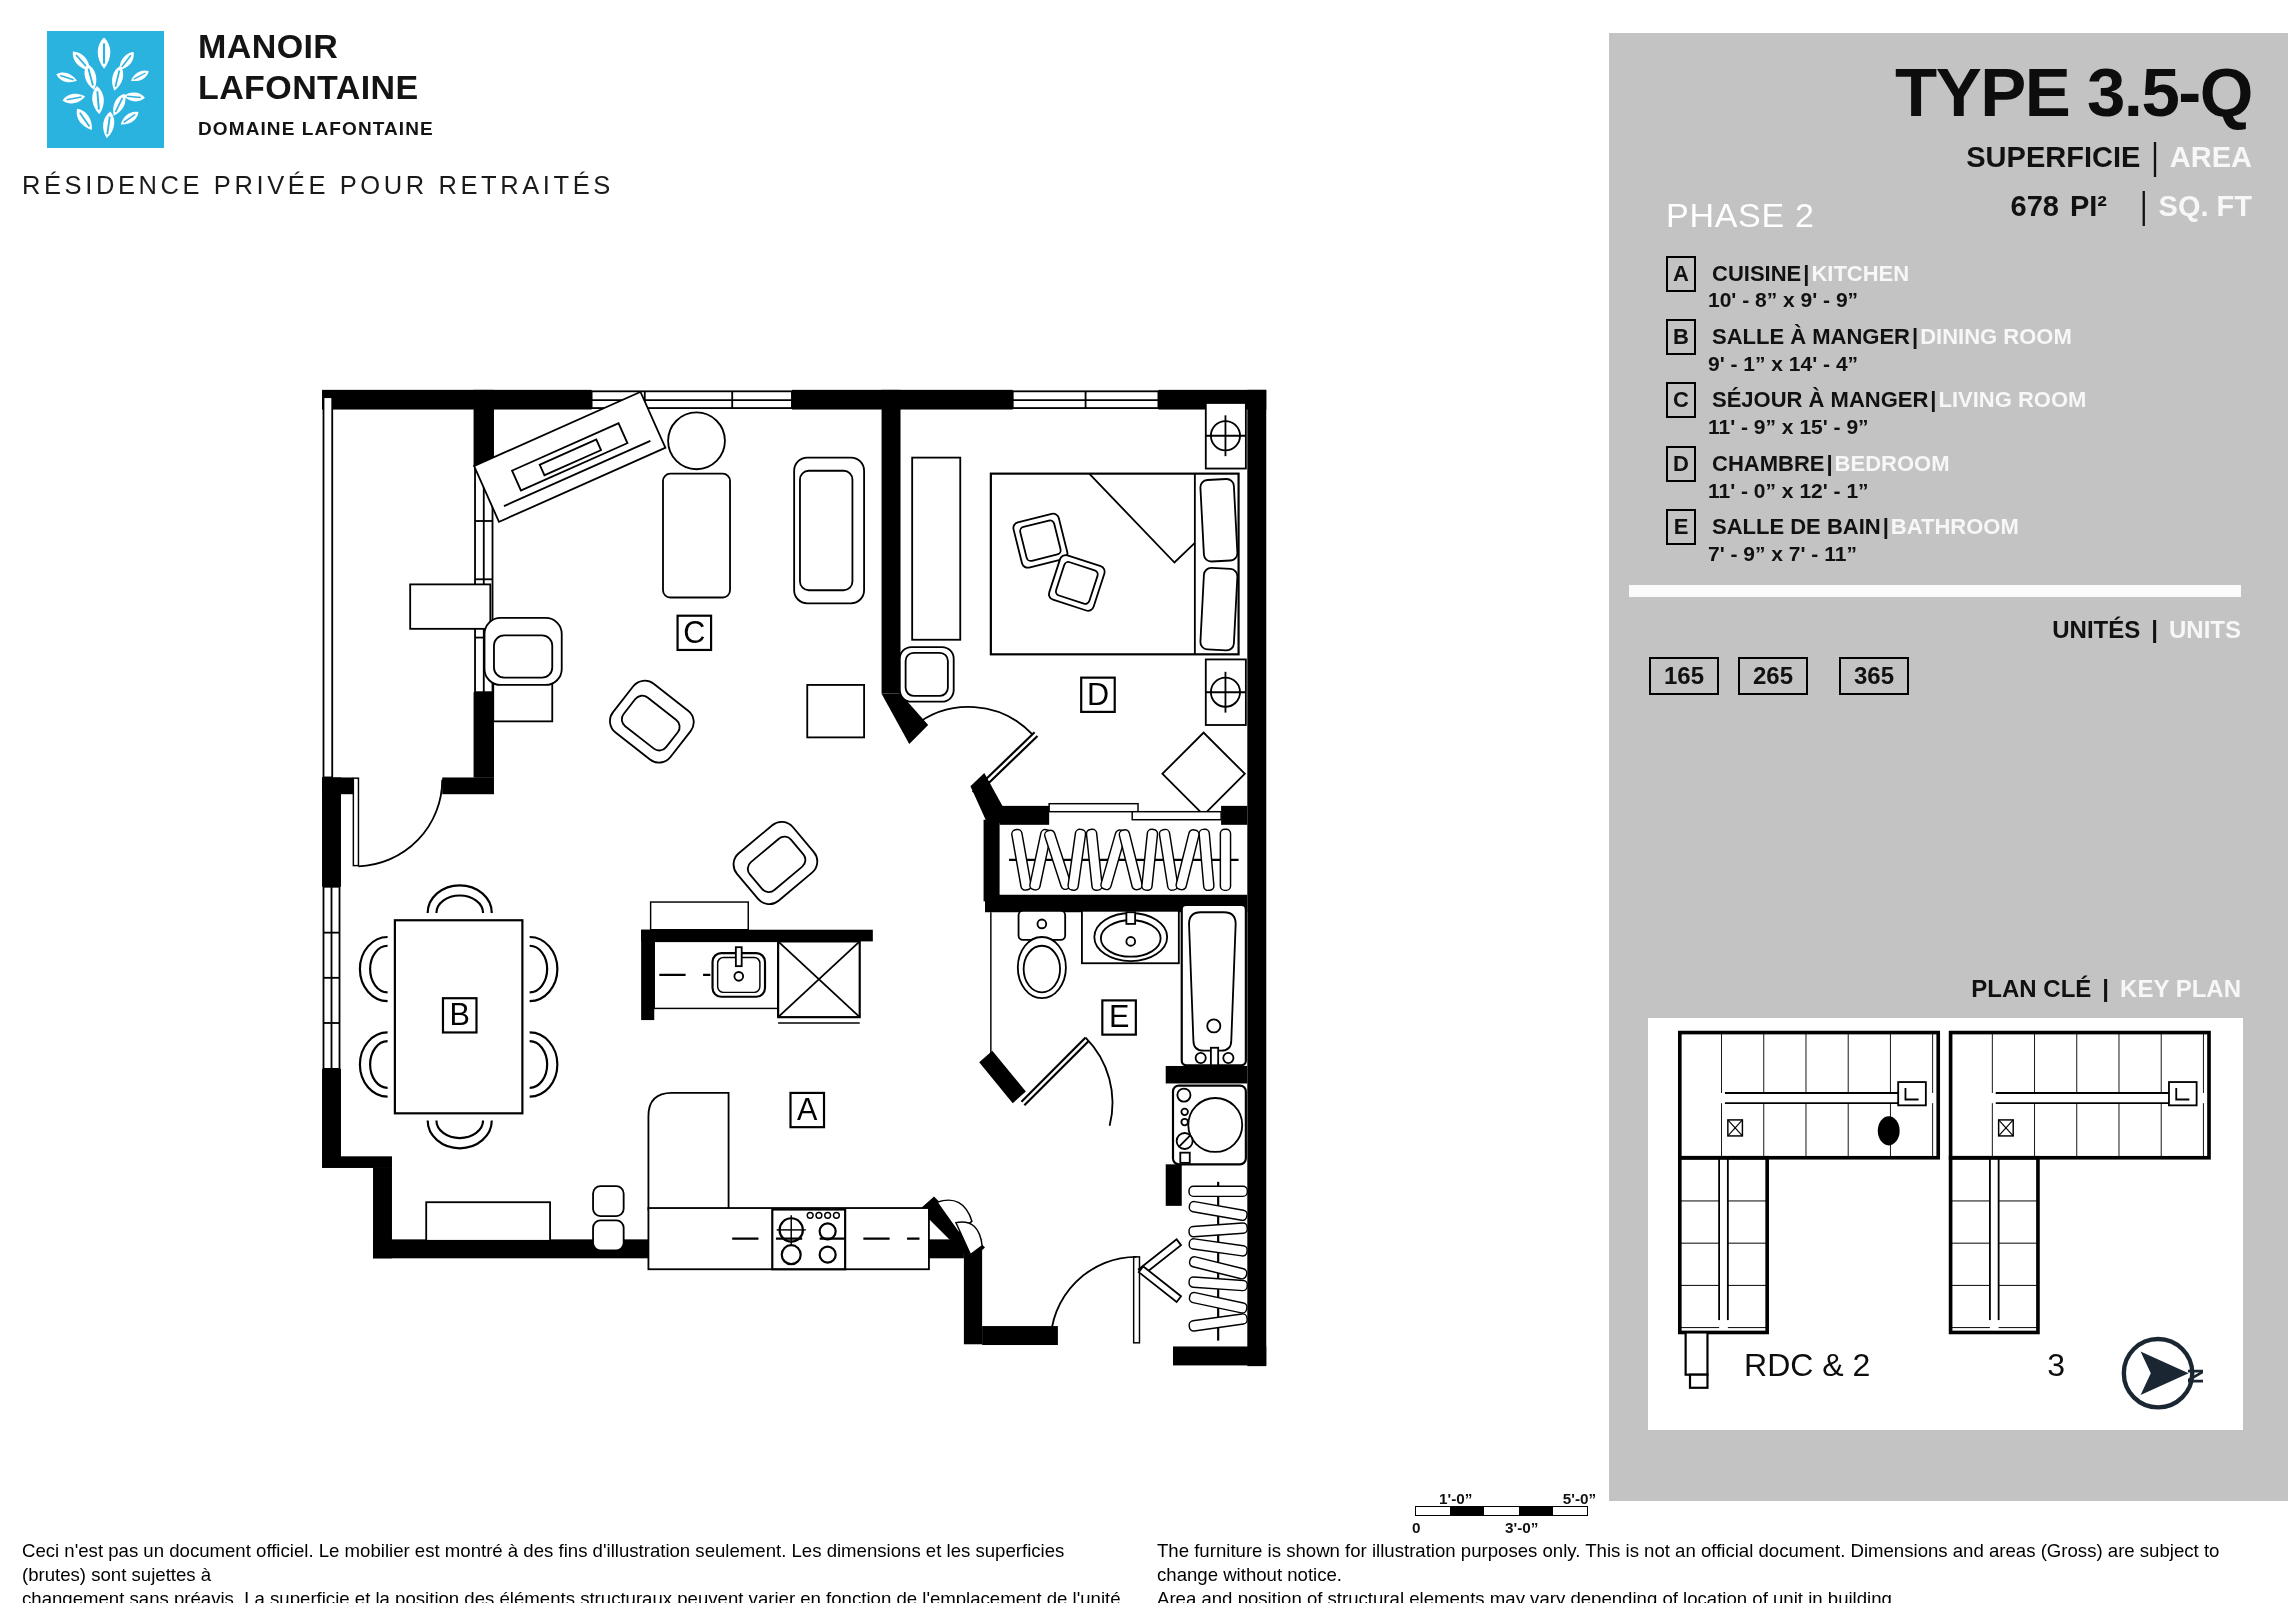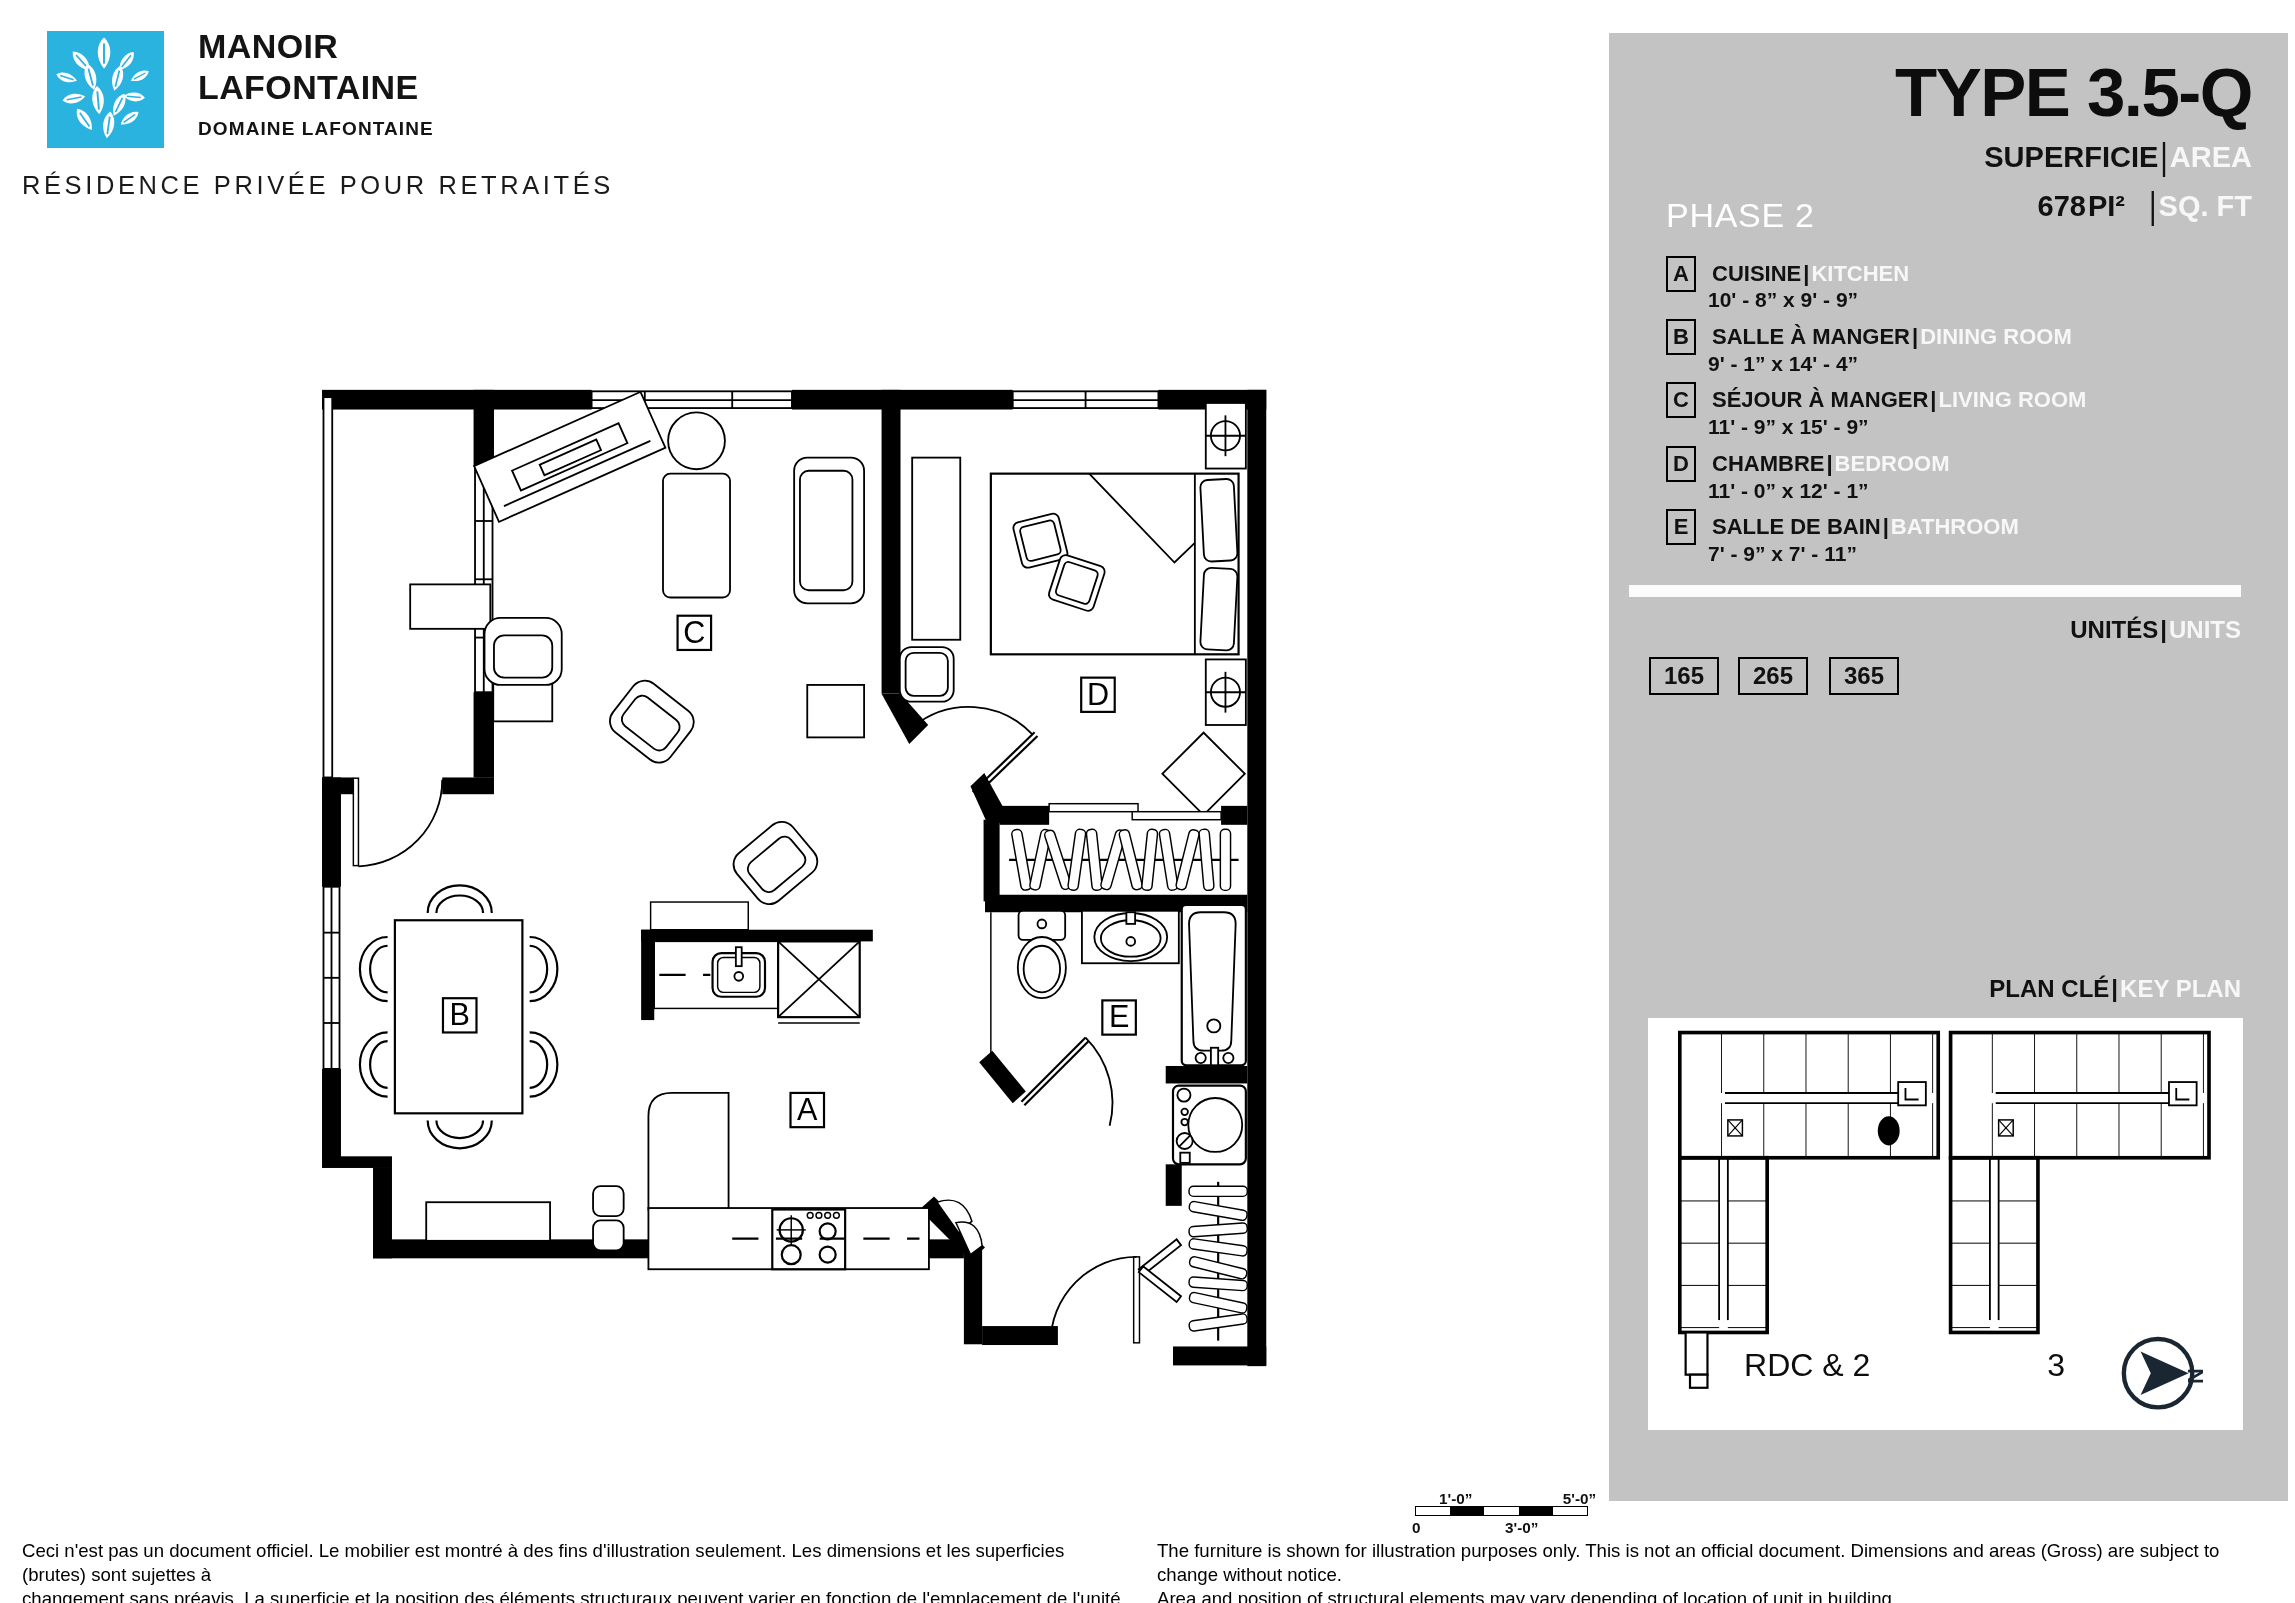--- a/index.html
+++ b/index.html
@@ -9,21 +9,21 @@
   #logo-square{left:47px;top:31px;width:117px;height:117px;}
   #brand-name{left:198px;top:26px;font-weight:700;font-size:34px;line-height:41px;letter-spacing:0.4px;color:#141414;}
   #brand-sub{left:198px;top:118px;font-weight:700;font-size:19px;letter-spacing:1.1px;color:#141414;}
   #brand-tagline{left:22px;top:171px;font-weight:400;font-size:25.5px;letter-spacing:3.6px;color:#1a1a1a;}
   
   .panel{background:#c3c3c3;left:1609px;width:679px;}
   #panel-header{top:33px;height:212px;}
   #panel-main{top:244px;height:716px;}
   #panel-keyplan{top:960px;height:541px;}
   #type-title{position:absolute;right:36px;top:20.4px;font-size:69px;font-weight:700;letter-spacing:-1.5px;color:#0d0d0d;}
-  .dual-row{position:absolute;right:36px;display:flex;align-items:baseline;gap:2px;font-weight:700;}
+  .dual-row{position:absolute;right:36px;display:flex;align-items:baseline;gap:11px;font-weight:700;}
   #area-row{top:108px;font-size:29px;}
   #area-row .bar,#sqft-row .bar{font-weight:400;transform:scaleY(1.25);display:inline-block;}
   #sqft-row{top:157px;font-size:29px;}
   .w{color:#f7f7f7;}
   #phase-label{position:absolute;left:57px;bottom:10.2px;color:#fff;font-size:34px;font-weight:400;letter-spacing:0.7px;}
   
   .legend-row{position:absolute;left:57px;display:flex;align-items:center;gap:16px;}
   .legend-box{width:26px;height:32px;border:2.2px solid #000;display:flex;align-items:center;justify-content:center;
               font-size:22px;font-weight:700;}
   .legend-label{font-size:22px;font-weight:700;display:flex;gap:2px;align-items:baseline;}
@@ -496,21 +496,21 @@
 
   <div id="white-bar"></div>
 
   <div id="units-row" class="dual-row" style="right:47px;">
     <span>UNITÉS</span>
     <span class="bar">|</span>
     <span class="w">UNITS</span>
   </div>
   <div class="unit-box" style="left:40px;">165</div>
   <div class="unit-box" style="left:129px;">265</div>
-  <div class="unit-box" style="left:220px;">365</div>
+  <div class="unit-box" style="left:230px;">365</div>
 </div>
 
 <div id="panel-keyplan" class="abs panel">
   <div id="keyplan-row" class="dual-row" style="right:47px;font-weight:700;">
     <span>PLAN CLÉ</span>
     <span class="bar">|</span>
     <span class="w">KEY PLAN</span>
   </div>
   <div id="keyplan-inset">
     <svg width="595" height="412" viewBox="0 0 816 566">

